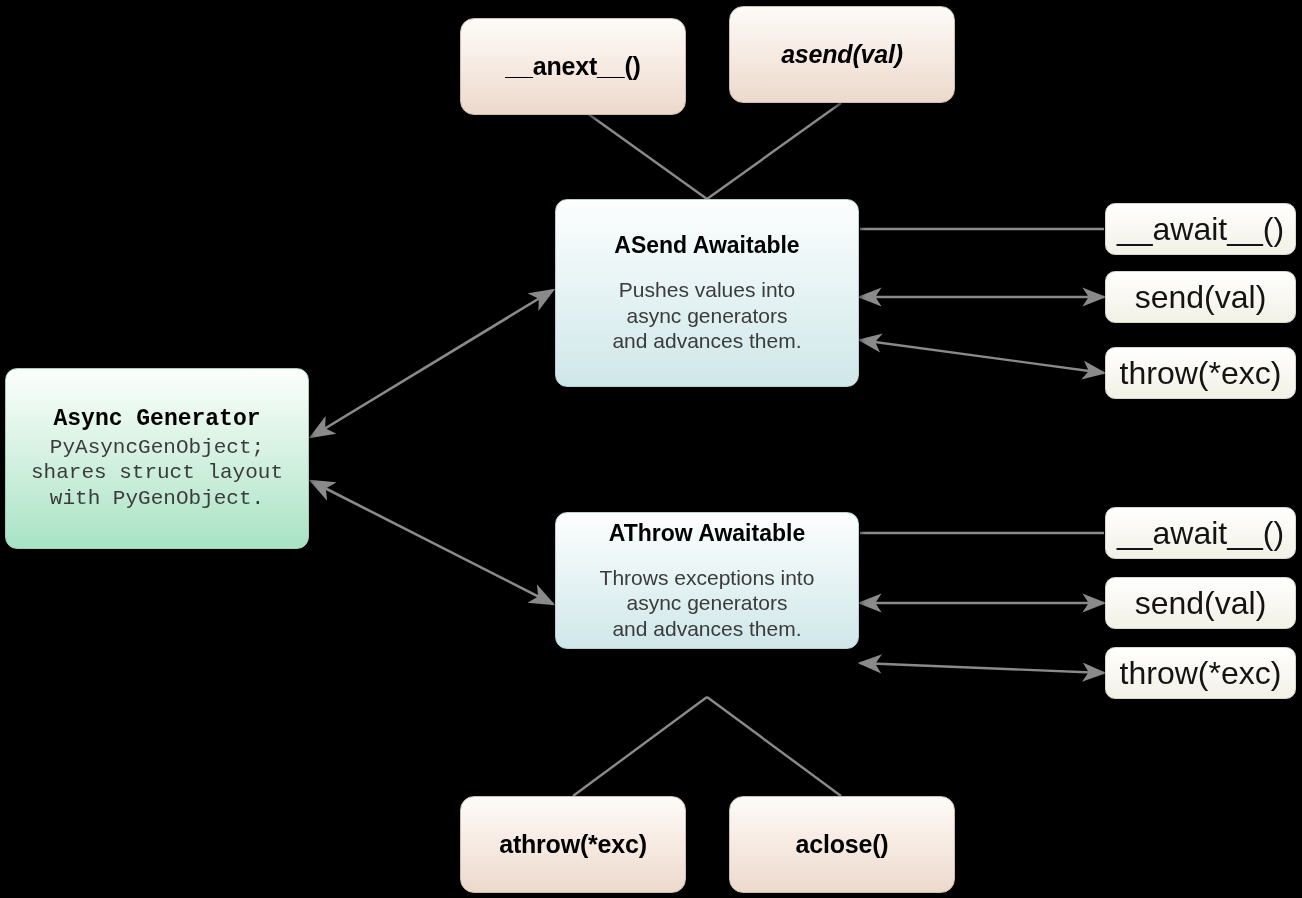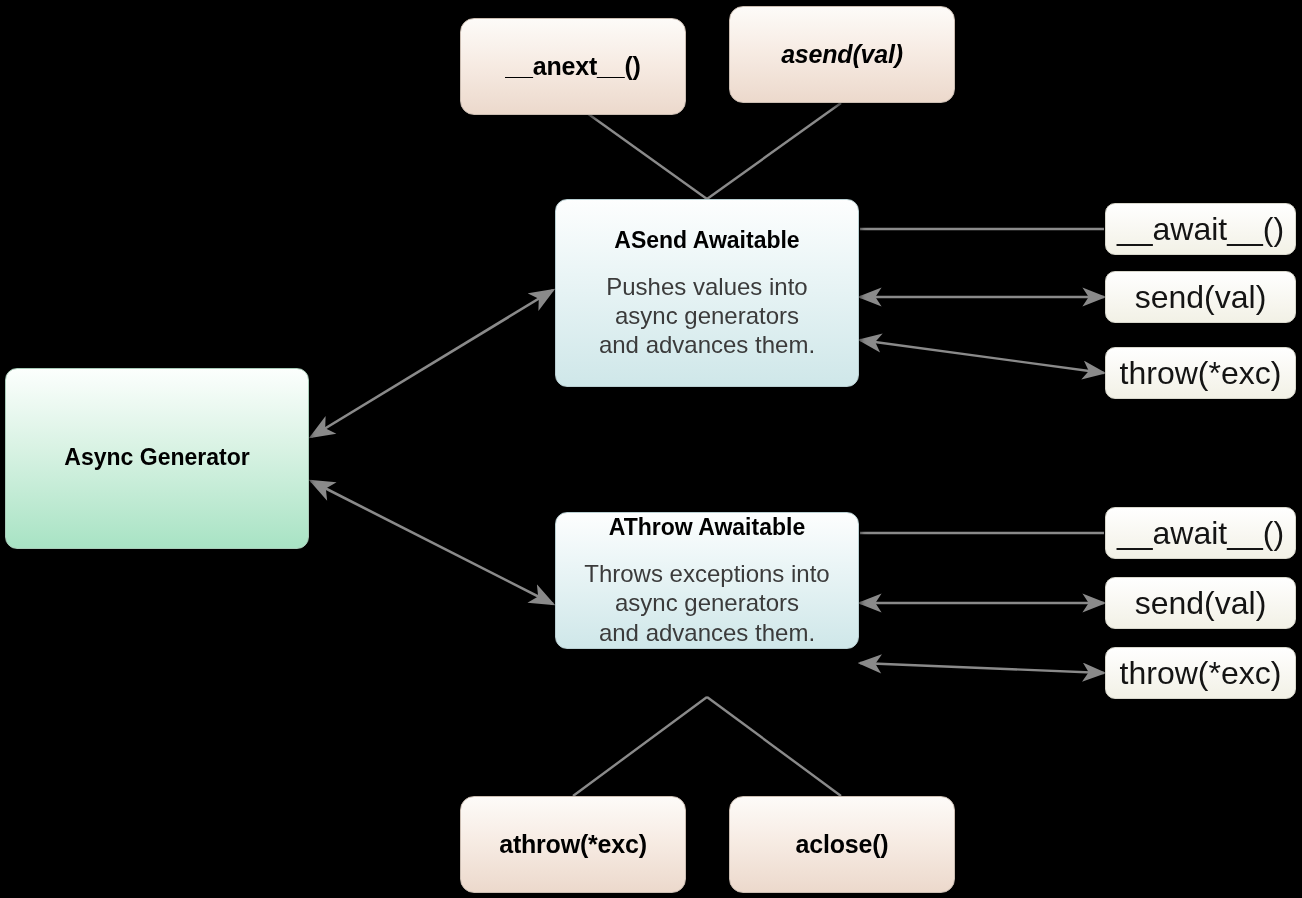--- a/index.html
+++ b/index.html
@@ -65,31 +65,32 @@
     background: linear-gradient(to bottom, #fdfefe 0%, #eaf5f6 40%, #cfe7e9 100%);
     border: 1px solid #b9cfd2;
     padding: 10px 0;
     gap: 16px;
   }
   
   .node.generator {
     background: linear-gradient(to bottom, #fcfffd 0%, #d8f2e3 45%, #a8e3c4 100%);
     border: 1px solid #a8cbb8;
     padding: 20px 14px;
+    font-family: Liberation Mono, monospace;
   }
   .node.awaitable .title,
   .node.generator .title {
     font-size: 23px;
     font-weight: bold;
     color: #000000;
     line-height: 1.18;
     margin-bottom: 2px;
   }
   .node .desc {
-    font-size: 24px;
+    font-size: 21px;
     font-weight: normal;
     color: #3b3b3b;
     line-height: 1.22;
     white-space: pre-line;
   }
 </style>
 </head>
 <body>
 
 <div id="canvas">
@@ -139,20 +140,23 @@
 
   <div class="node awaitable" style="left:555px; top:512px; width:304px; height:137px;">
     <div class="title">AThrow Awaitable</div>
     <div class="desc">Throws exceptions into
 async generators
 and advances them.</div>
   </div>
 
   <div class="node generator" style="left:5px; top:368px; width:304px; height:181px;">
     <div class="title">Async Generator</div>
+    <div class="desc">PyAsyncGenObject;
+shares struct layout
+with PyGenObject.</div>
   </div>
 
   <div class="node proto" style="left:1105px; top:203px; width:191px; height:52px;">
     <div class="title">__await__()</div>
   </div>
   <div class="node proto" style="left:1105px; top:271px; width:191px; height:52px;">
     <div class="title">send(val)</div>
   </div>
   <div class="node proto" style="left:1105px; top:347px; width:191px; height:52px;">
     <div class="title">throw(*exc)</div>

